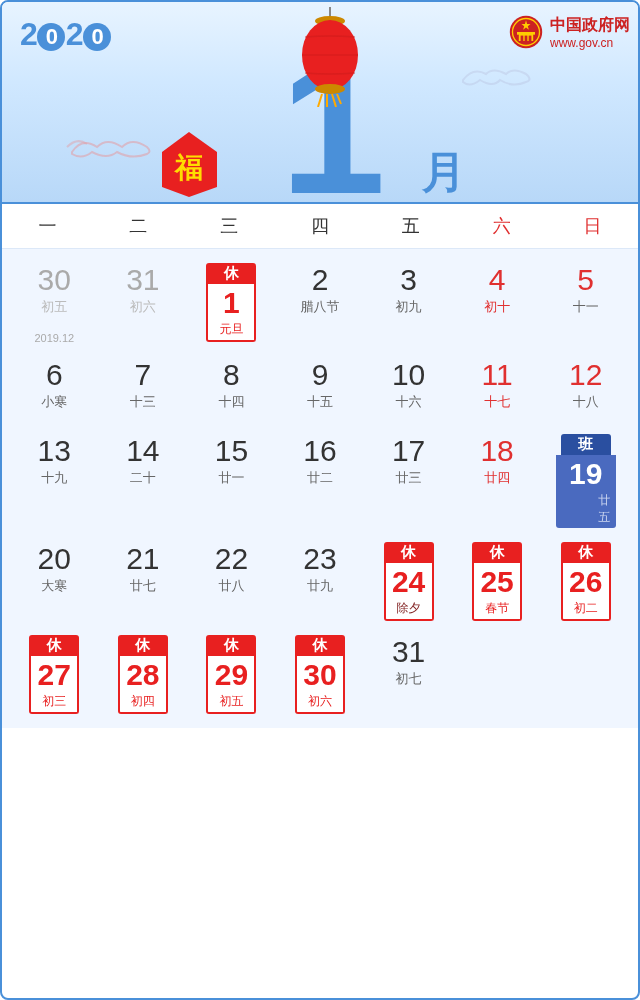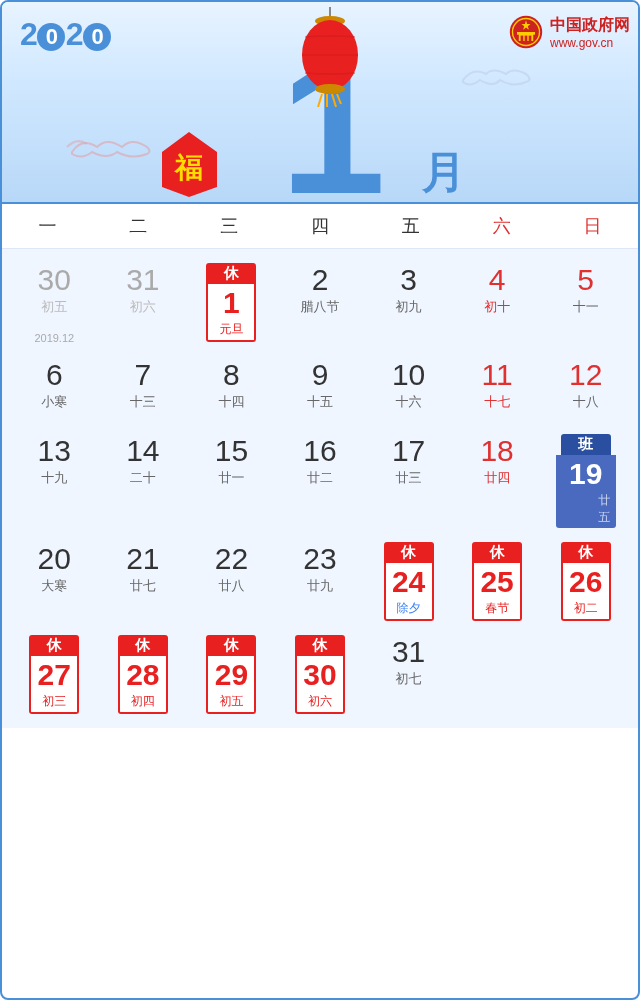--- a/index.html
+++ b/index.html
@@ -436,21 +436,21 @@
     <div class="day-cell">
       <span class="day-number">23</span>
       <span class="day-lunar">廿九</span>
     </div>
 
     <div class="day-cell">
       <div class="badge-container">
         <div class="holiday-badge">休</div>
         <div class="holiday-day">
           <div class="day-number" style="color:#e82020;font-size:30px;">24</div>
-          <div class="day-lunar" style="color:#3b82f6;">除夕</div>
+          <div class="day-lunar" style="color:#7f1d1d;">除夕</div>
         </div>
       </div>
     </div>
 
     <div class="day-cell">
       <div class="badge-container">
         <div class="holiday-badge">休</div>
         <div class="holiday-day">
           <div class="day-number" style="color:#e82020;font-size:30px;">25</div>
           <div class="day-lunar" style="color:#e82020;">春节</div>

